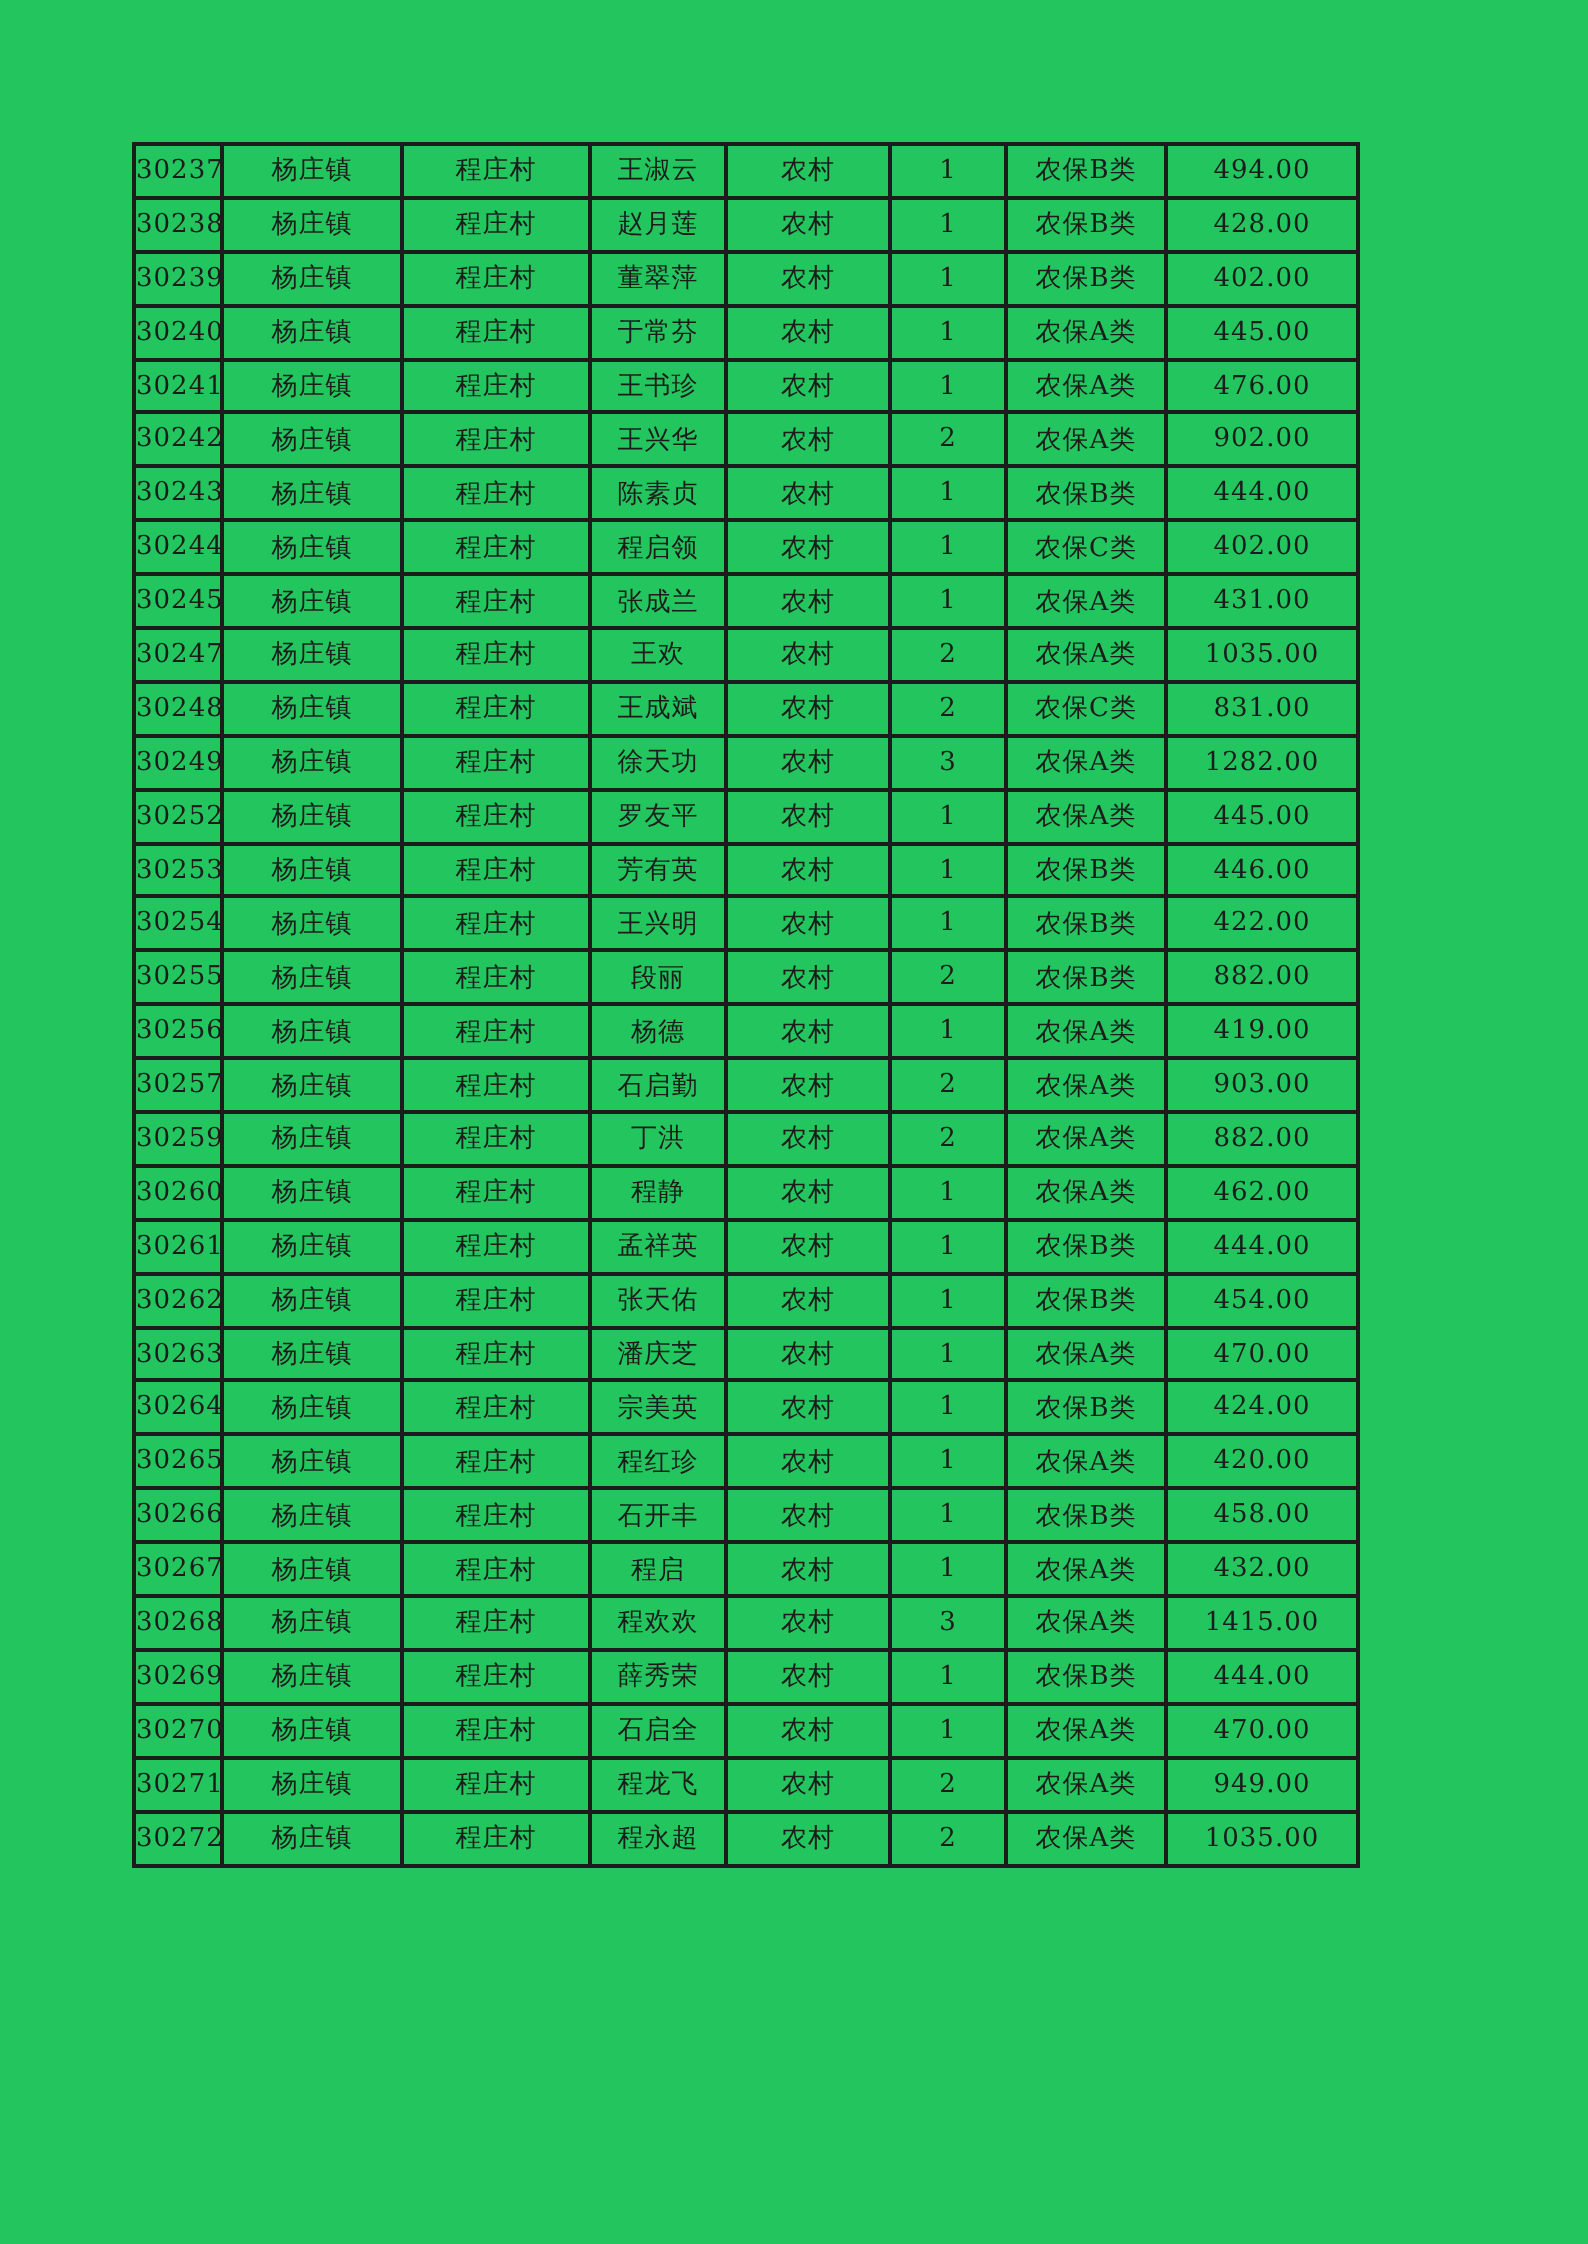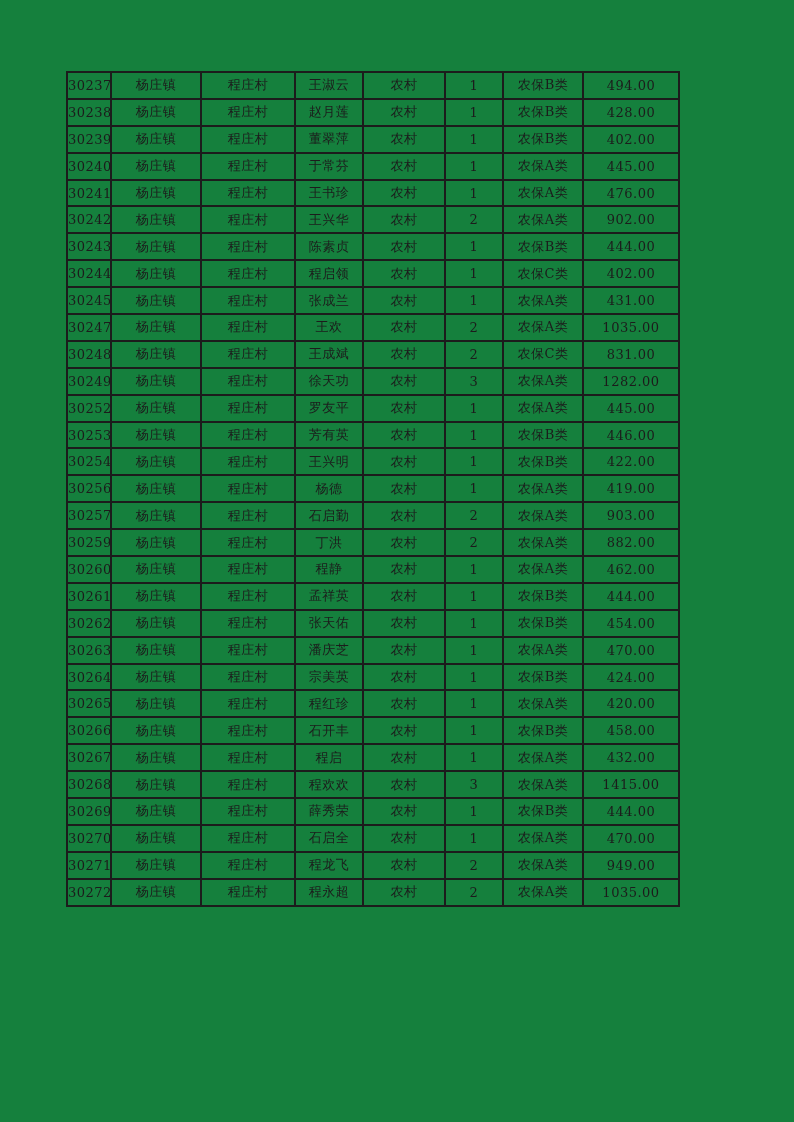--- a/index.html
+++ b/index.html
@@ -4,21 +4,21 @@
 <style>
   html, body {
     margin: 0;
     padding: 0;
     background: #ffffff;
   }
   .page {
     position: relative;
     width: 794px;
     height: 1122px;
-    background: #15803d;
+    background: #22c55e;
     overflow: hidden;
     font-family: "DejaVu Serif", "Liberation Serif", serif;
   }
   table.roster {
     position: absolute;
     left: 66px;
     top: 71px;
     border-collapse: collapse;
     table-layout: fixed;
     width: 612px;
@@ -204,20 +204,30 @@
           <td>30254</td>
           <td>杨庄镇</td>
           <td>程庄村</td>
           <td>王兴明</td>
           <td>农村</td>
           <td>1</td>
           <td>农保B类</td>
           <td>422.00</td>
         </tr>
         <tr>
+          <td>30255</td>
+          <td>杨庄镇</td>
+          <td>程庄村</td>
+          <td>段丽</td>
+          <td>农村</td>
+          <td>2</td>
+          <td>农保B类</td>
+          <td>882.00</td>
+        </tr>
+        <tr>
           <td>30256</td>
           <td>杨庄镇</td>
           <td>程庄村</td>
           <td>杨德</td>
           <td>农村</td>
           <td>1</td>
           <td>农保A类</td>
           <td>419.00</td>
         </tr>
         <tr>

